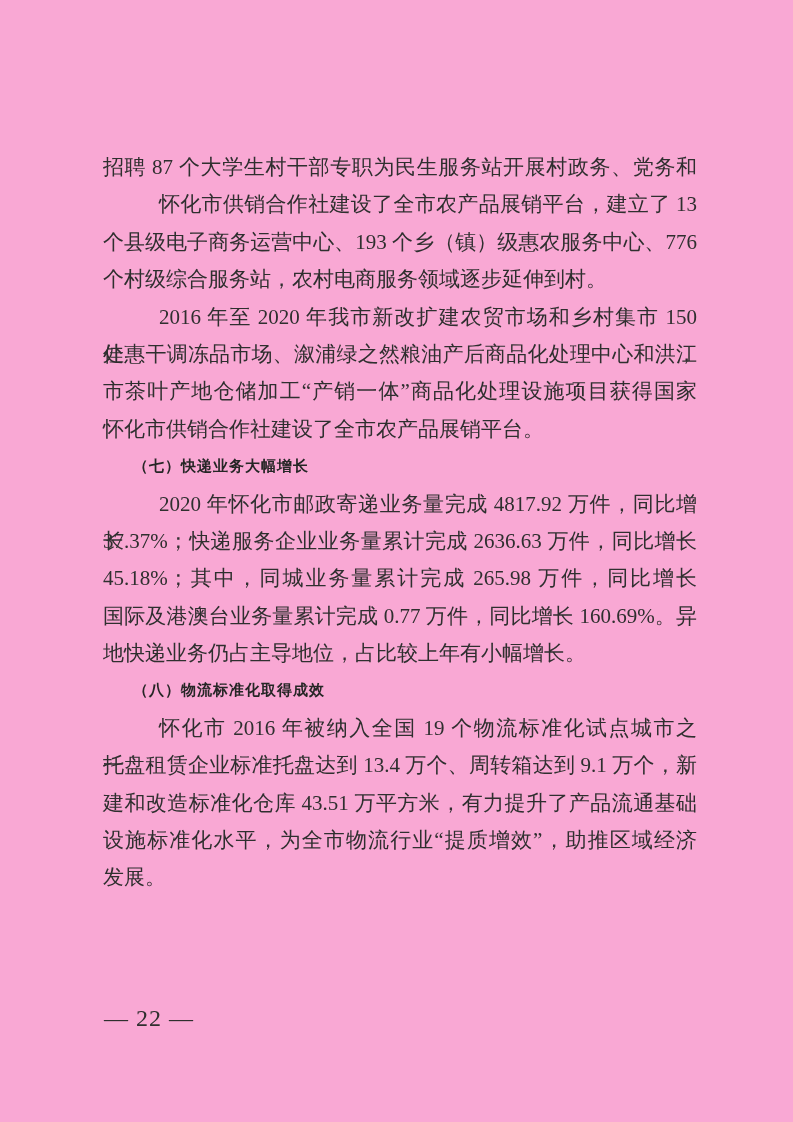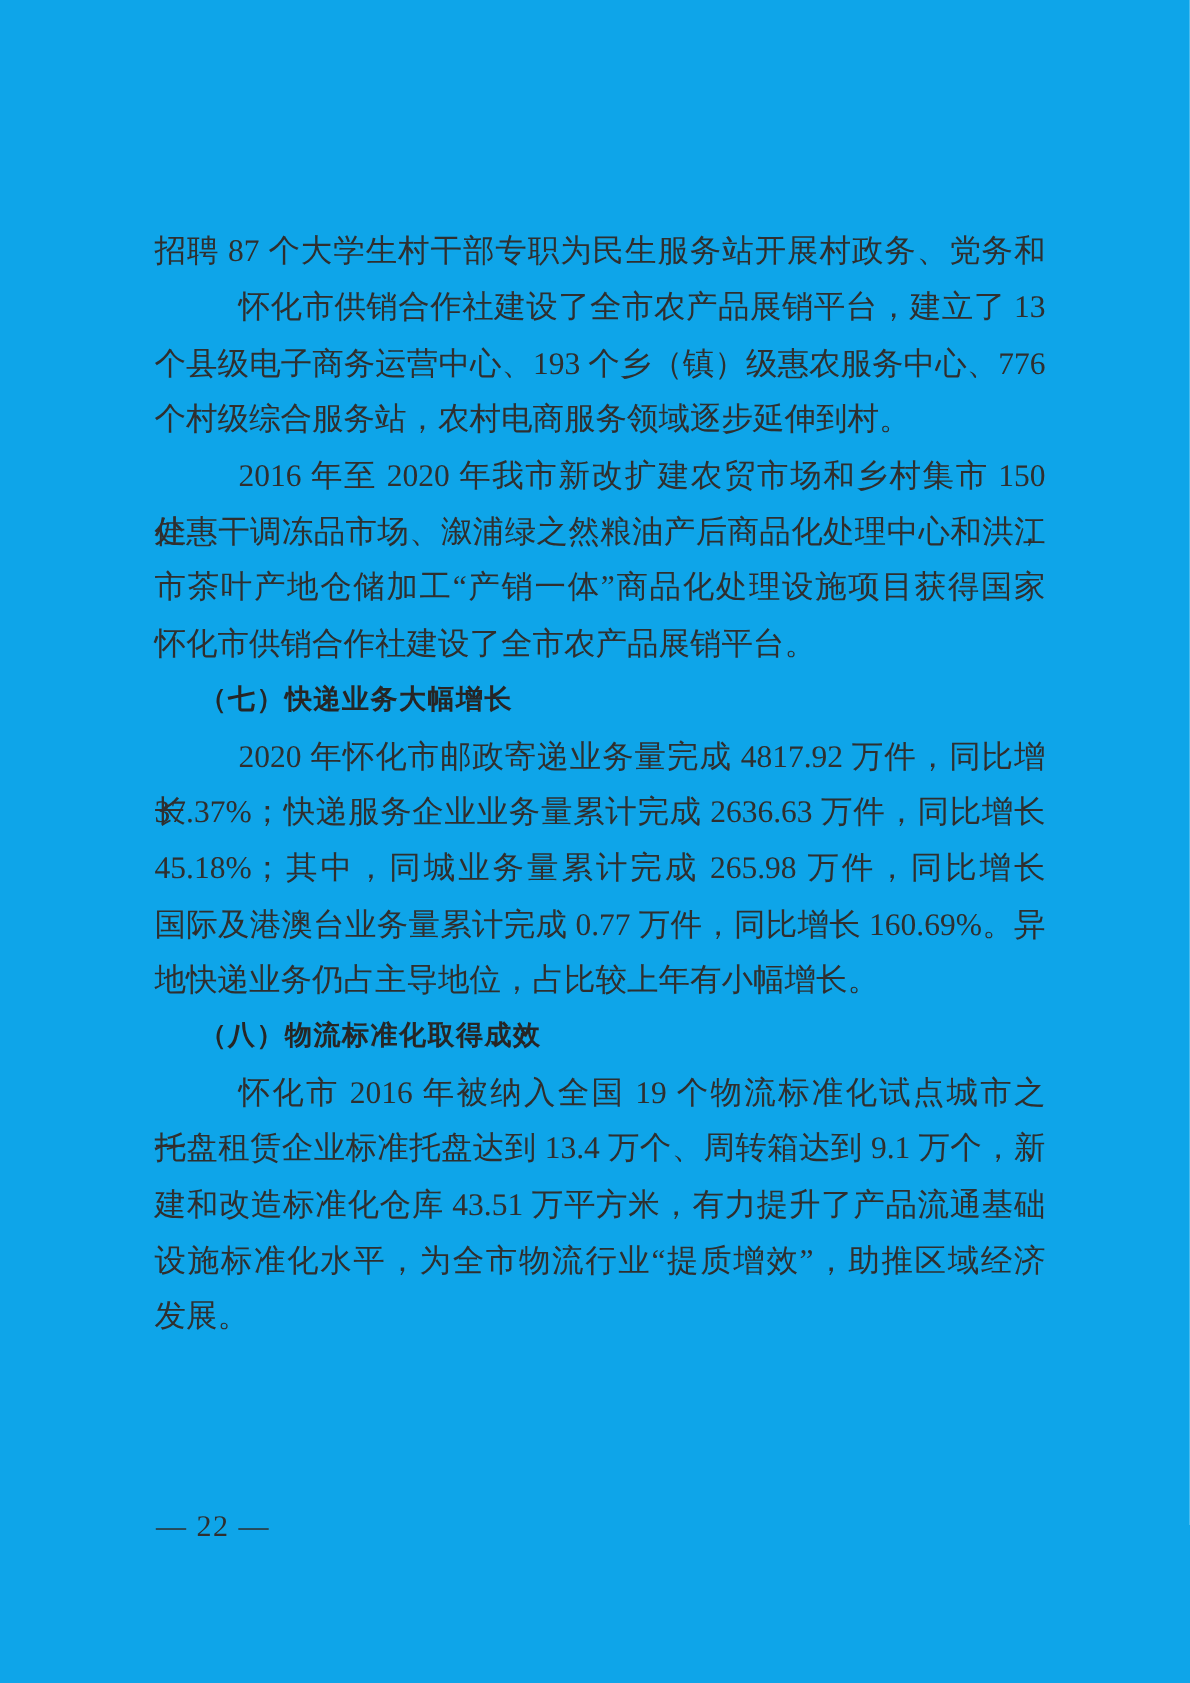--- a/index.html
+++ b/index.html
@@ -3,21 +3,21 @@
 <meta charset="utf-8">
 <title>Document Page 22</title>
 <style>
   * { margin: 0; padding: 0; box-sizing: border-box; }
   html, body { width: 793px; height: 1122px; }
   body { background: #ffffff; }
   .page {
     position: relative;
     width: 793px;
     height: 1122px;
-    background: #0ea5e9;
+    background: #f9a8d4;
     font-family: "Liberation Serif", "DejaVu Serif", serif;
     color: #2f2f2f;
     overflow: hidden;
   }
   .content {
     position: absolute;
     left: 103px;
     top: 149px;
     width: 594px;
   }
@@ -27,31 +27,31 @@
     height: 37.4px;
     text-align: left;
   }
   .fill {
     text-align: justify;
     text-align-last: justify;
   }
   .indent { text-indent: 56px; }
   .hd {
     font-weight: 700;
-    font-size: 18px;
+    font-size: 15px;
     text-indent: 30px;
     letter-spacing: 1px;
     color: #262626;
     font-family: Liberation Serif, serif;
   }
   .footer {
     position: absolute;
     left: 104px;
     top: 1003px;
-    font-size: 20px;
+    font-size: 24px;
     line-height: 30px;
     color: #2f2f2f;
     letter-spacing: 1px;
   }
 </style>
 </head>
 <body>
 
 <div class="page">
   <div class="content">

